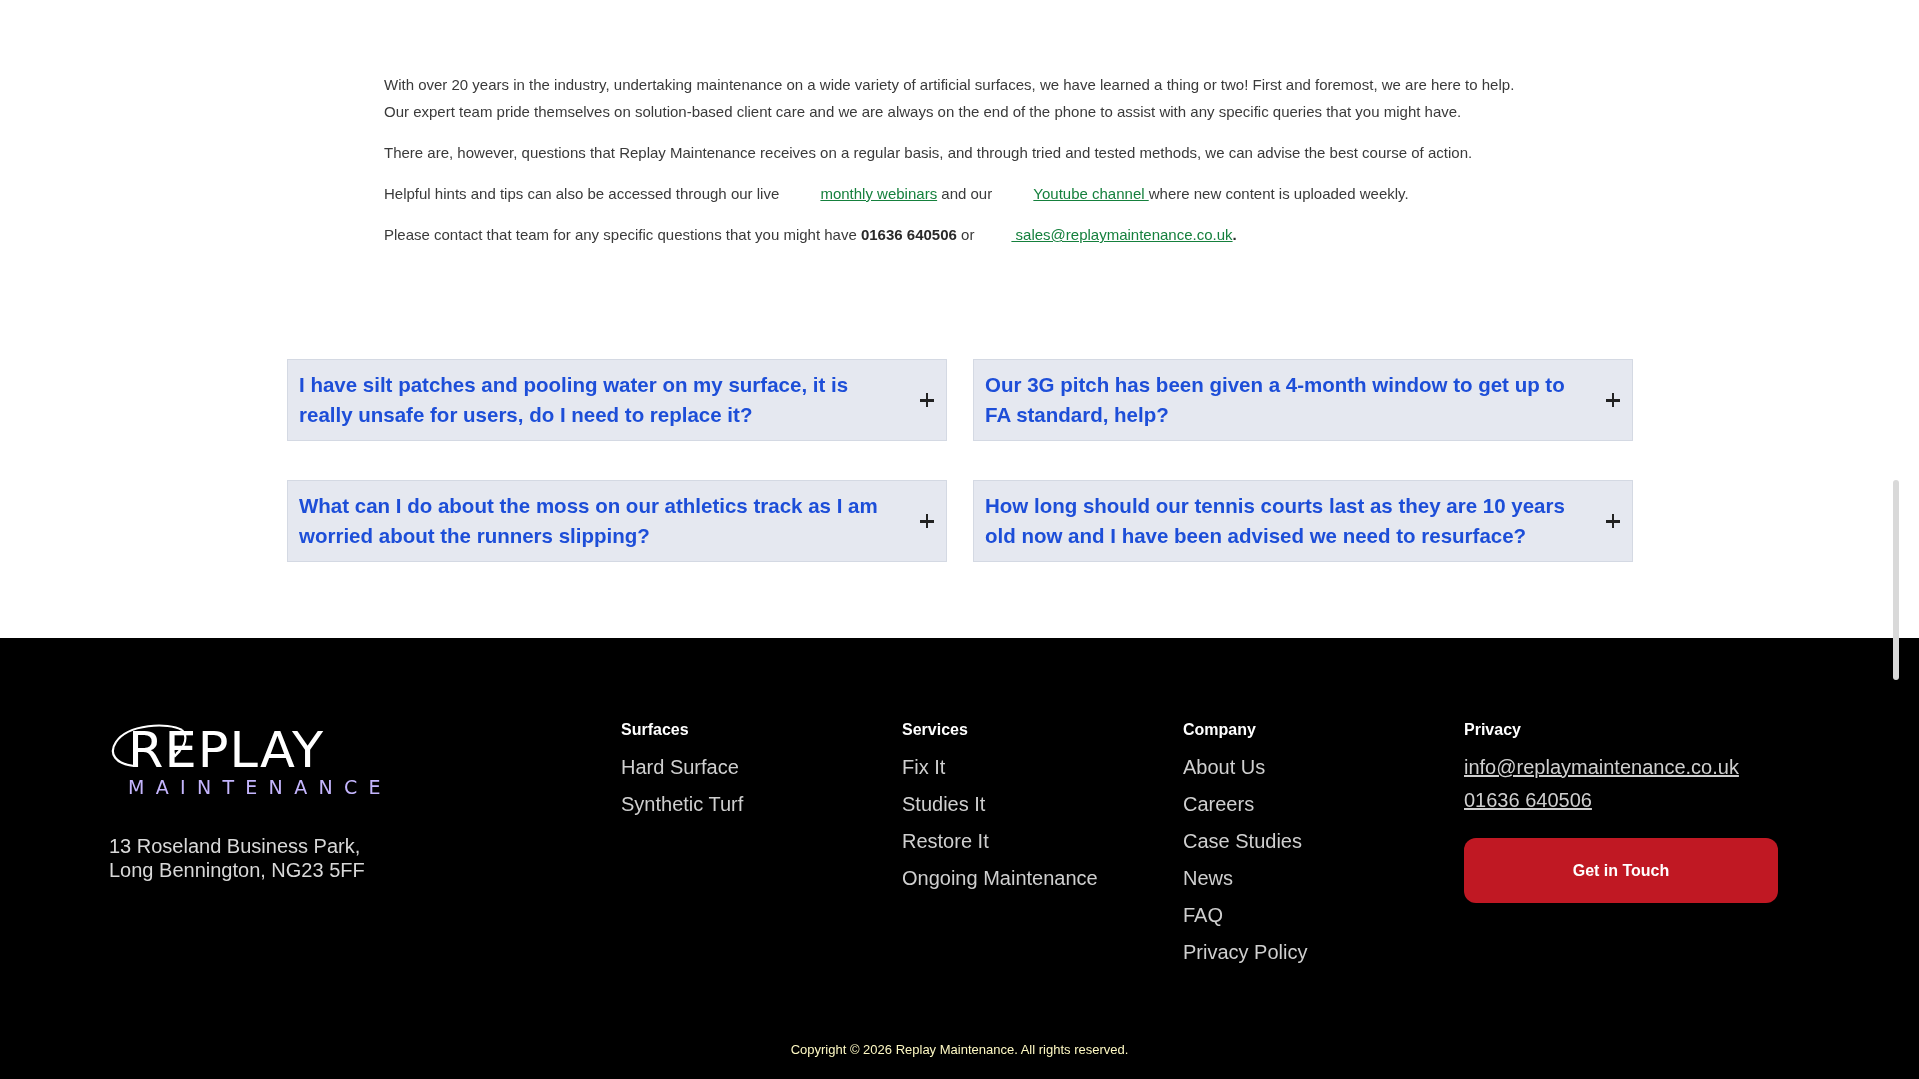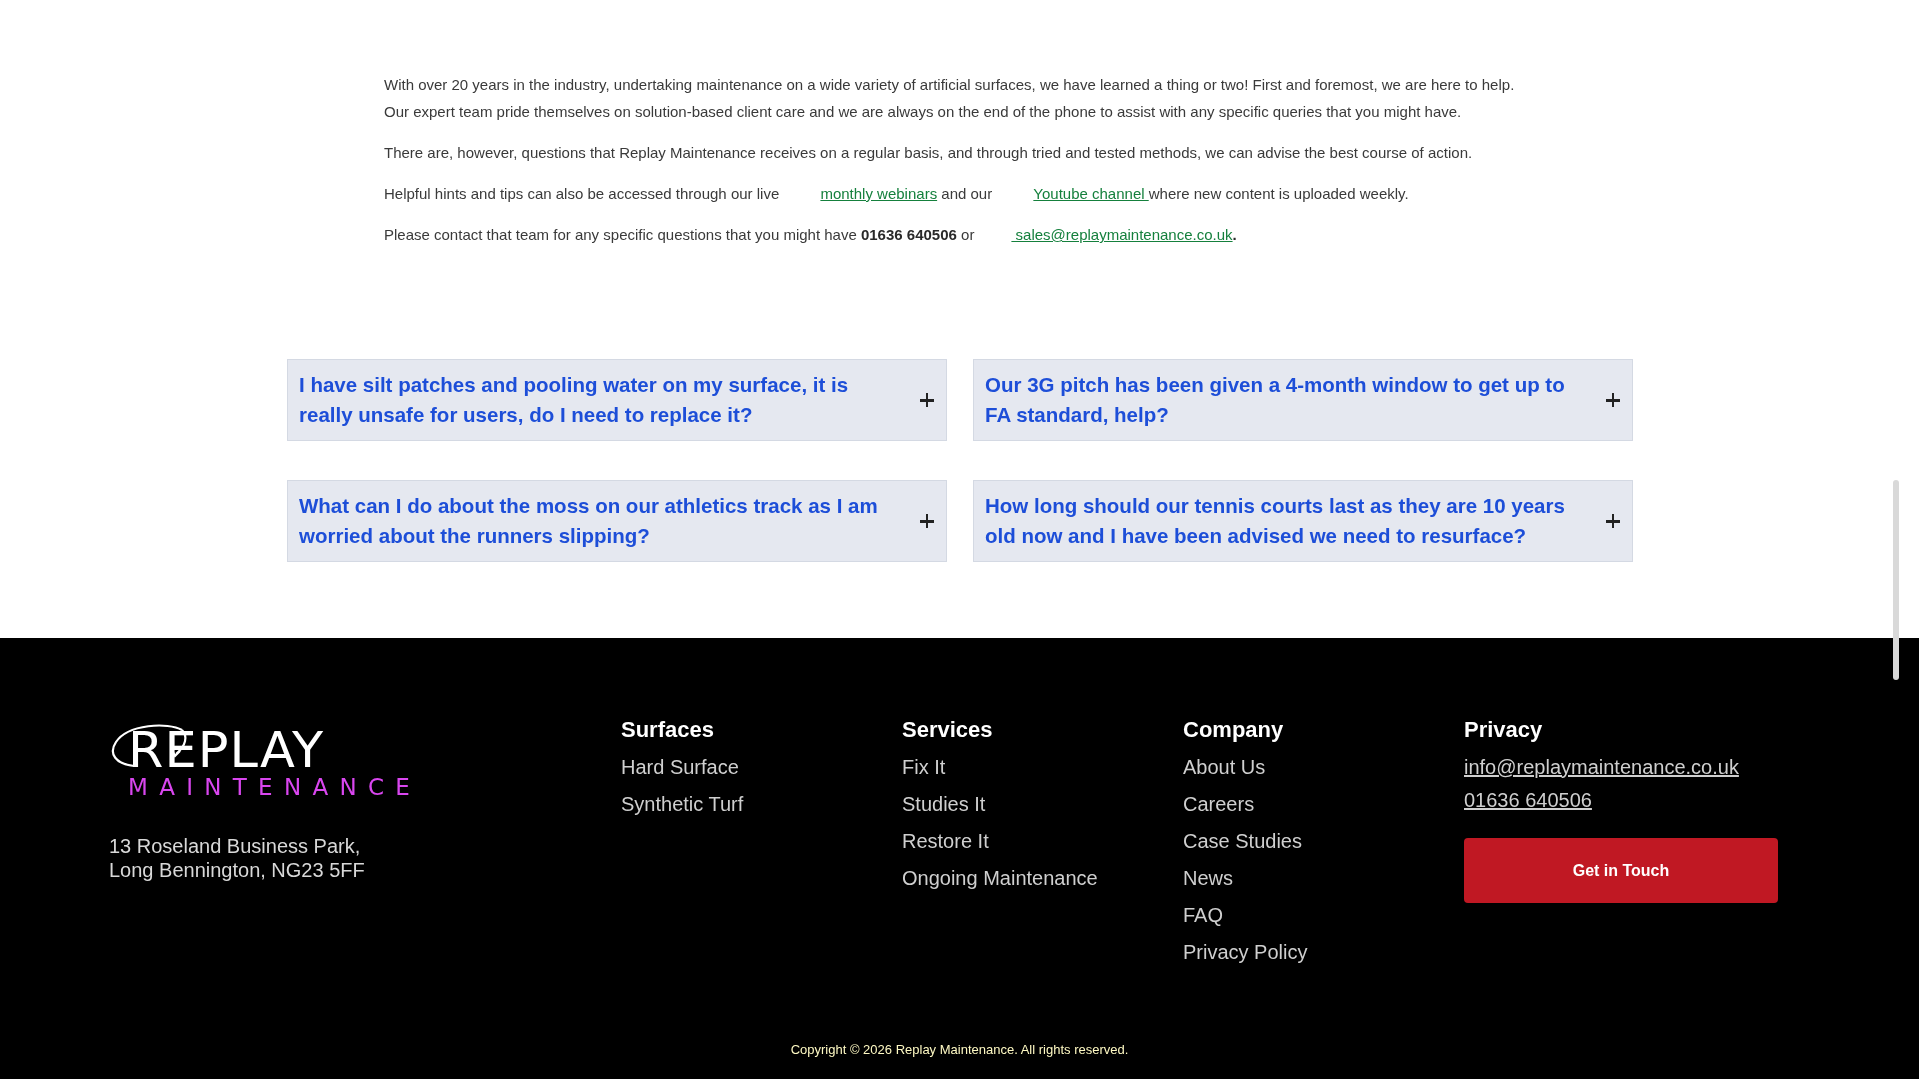--- a/index.html
+++ b/index.html
@@ -47,41 +47,41 @@
     position: absolute; left: 0; top: 638px; width: 1919px; height: 441px;
     background: #000; color: #d0d0d0;
   }
   .logo { position: absolute; left: 108px; top: 82px; width: 290px; height: 80px; }
   .logo-main {
     position: absolute; left: 20px; top: 5px; font-size: 50px; letter-spacing: 1px;
     color: #fff; font-weight: 400; line-height: 50px;
     font-family: "DejaVu Sans", sans-serif; transform: scaleX(1.02); transform-origin: left;
   }
   .logo-sub {
-    position: absolute; left: 20px; top: 57px; font-size: 23px; letter-spacing: 11.3px;
-    color: #d946ef; line-height: 20px; font-family: "DejaVu Sans", sans-serif;
+    position: absolute; left: 20px; top: 57px; font-size: 19px; letter-spacing: 11.3px;
+    color: #c4b5fd; line-height: 20px; font-family: "DejaVu Sans", sans-serif;
   }
   .logo-swoosh { position: absolute; left: 0; top: 0; }
   .address {
     position: absolute; left: 109px; top: 196px; font-size: 20px; line-height: 24px;
     color: #d8d8d8;
   }
   .f-col { position: absolute; top: 80px; }
   .f-col h4 {
-    color: #fff; font-size: 22px; font-weight: 700; line-height: 24px; margin-bottom: 13px;
+    color: #fff; font-size: 16px; font-weight: 700; line-height: 24px; margin-bottom: 13px;
   }
   .f-col a {
     display: block; color: #cfcfcf; text-decoration: none; font-size: 20px;
     line-height: 24px; margin-bottom: 13px;
   }
   .f-col.contact a { text-decoration: underline; margin-bottom: 9px; }
   .cta {
     display: flex; align-items: center; justify-content: center;
     width: 314px; height: 65px; margin-top: 26px;
-    background: #c01823; color: #fff; border-radius: 4px;
+    background: #c01823; color: #fff; border-radius: 12px;
     font-size: 16px; font-weight: 700; cursor: pointer;
   }
   .copyright {
     position: absolute; left: 0; width: 1919px; top: 402px; text-align: center;
     font-size: 13px; color: #fef9c3; line-height: 20px;
   }
 
   
   .scrollbar {
     position: absolute; right: 20px; top: 480px; width: 6px; height: 200px;

